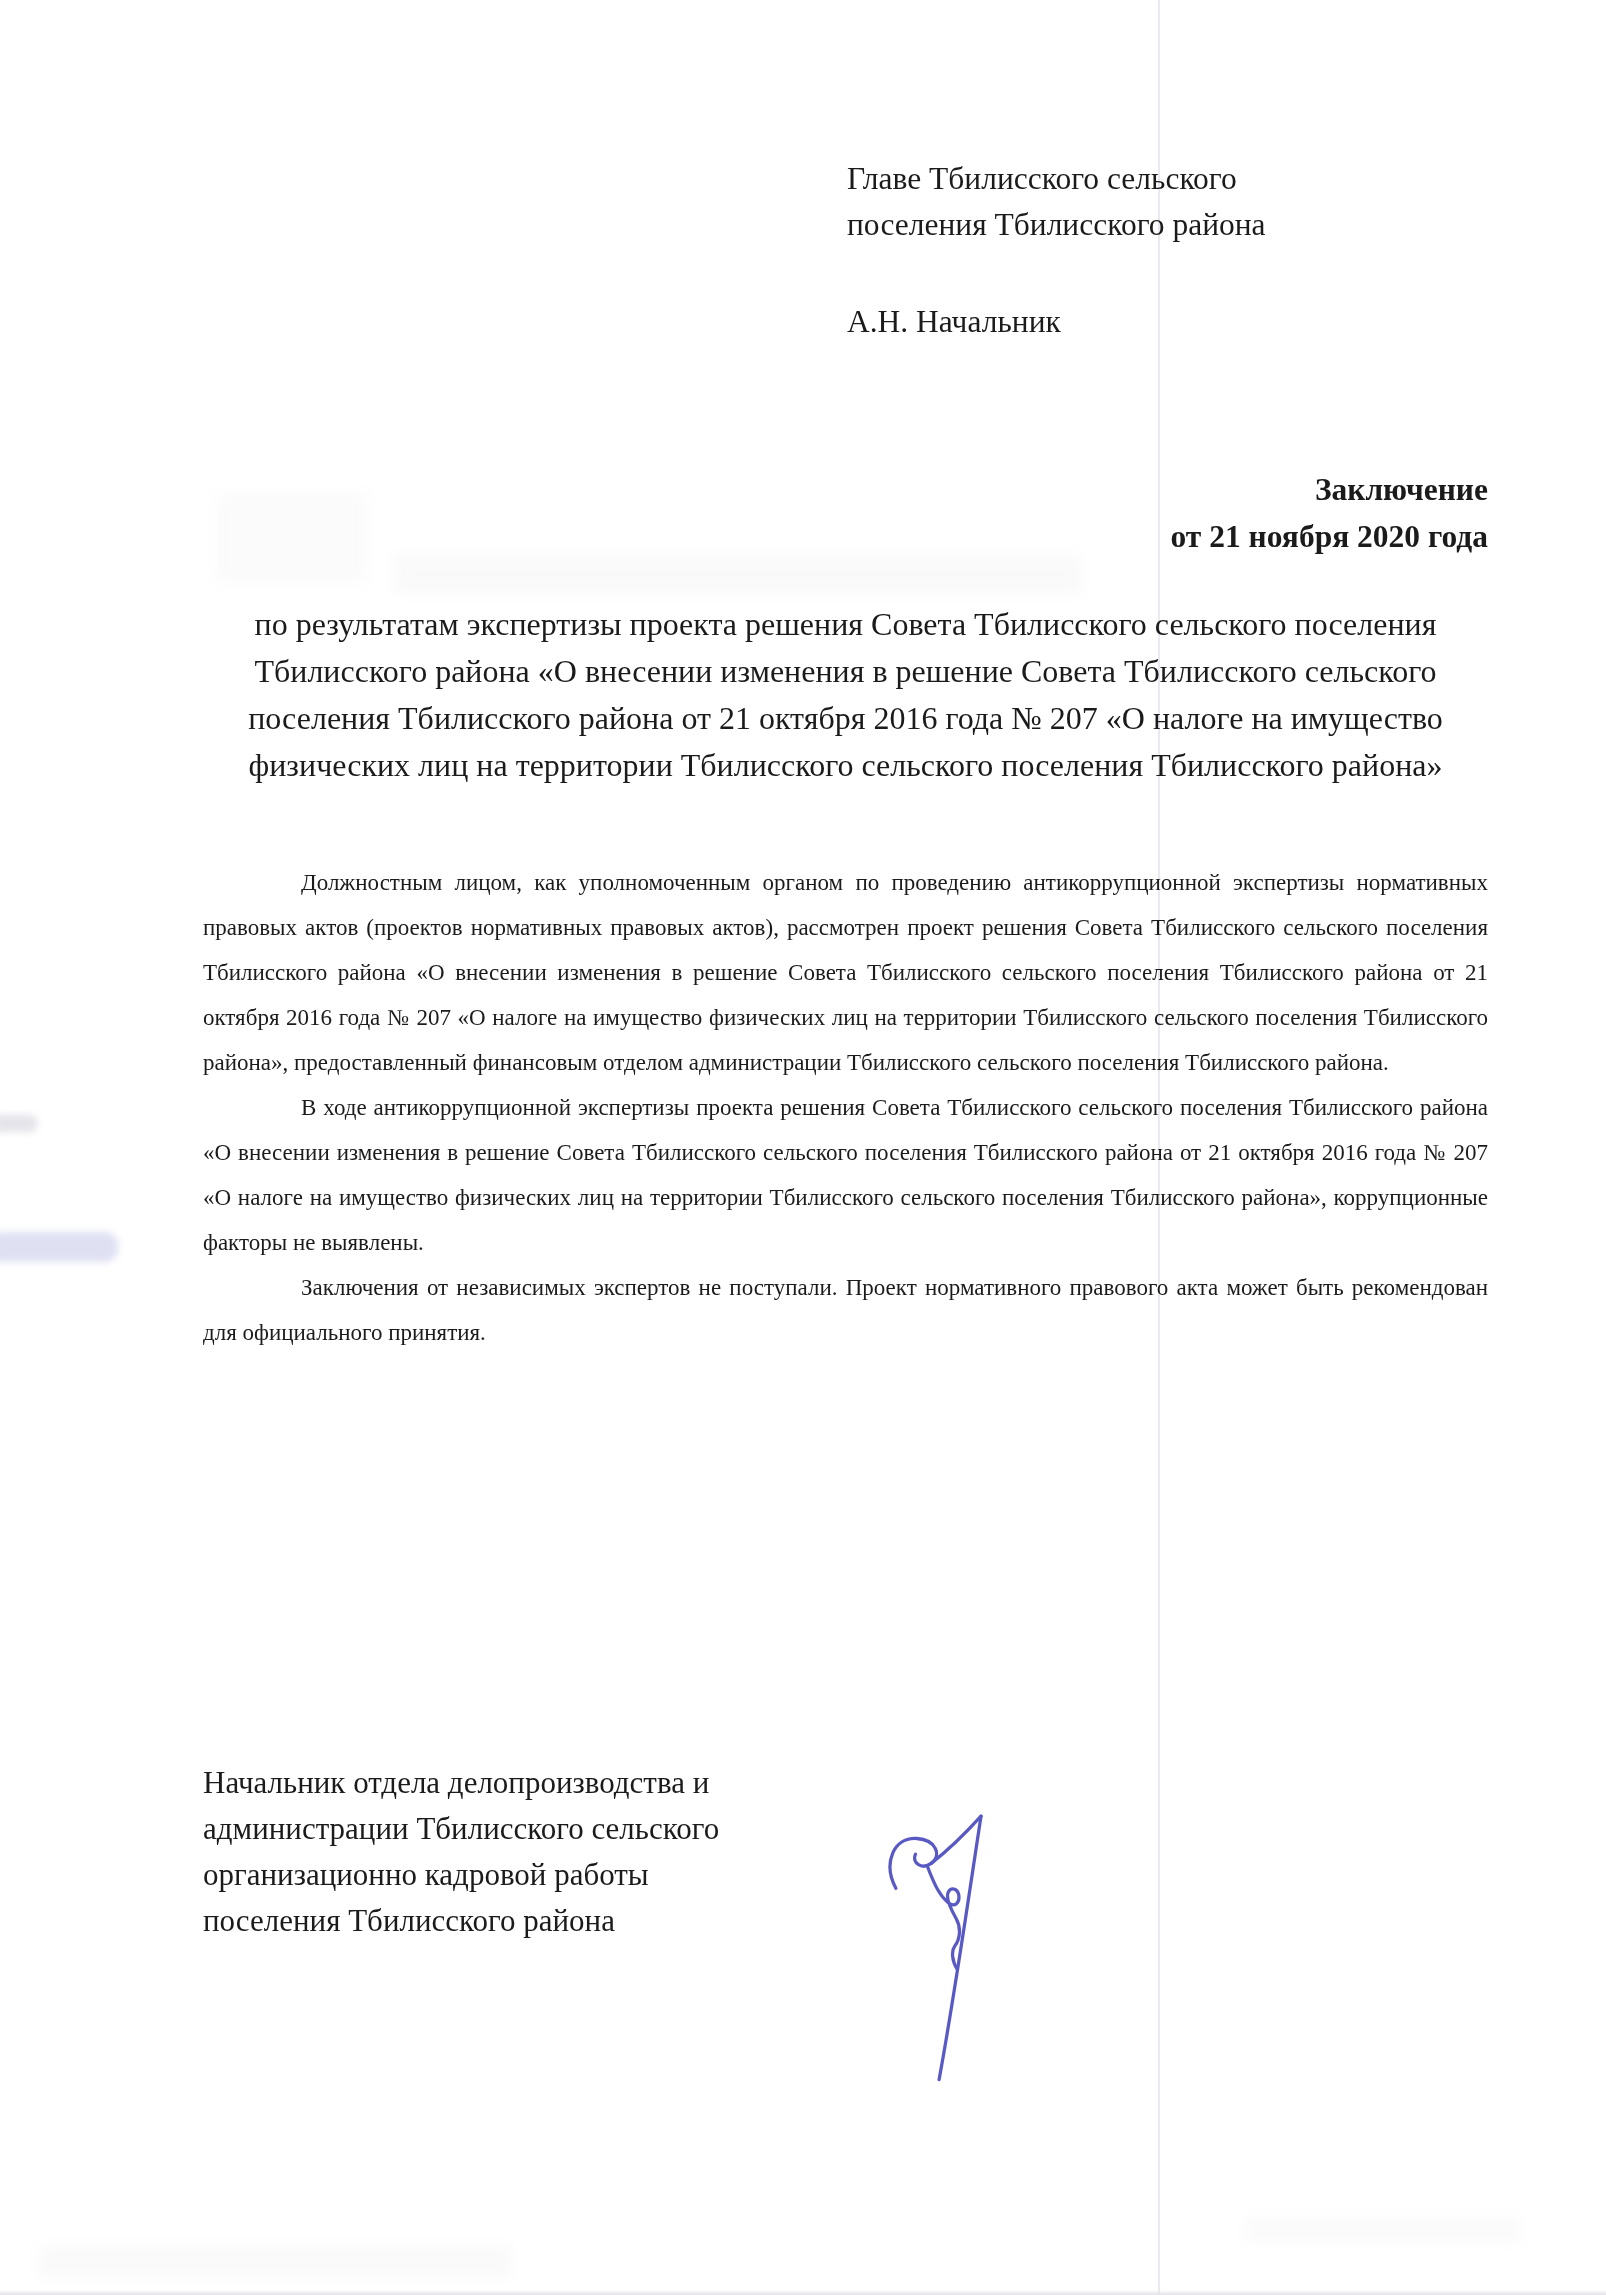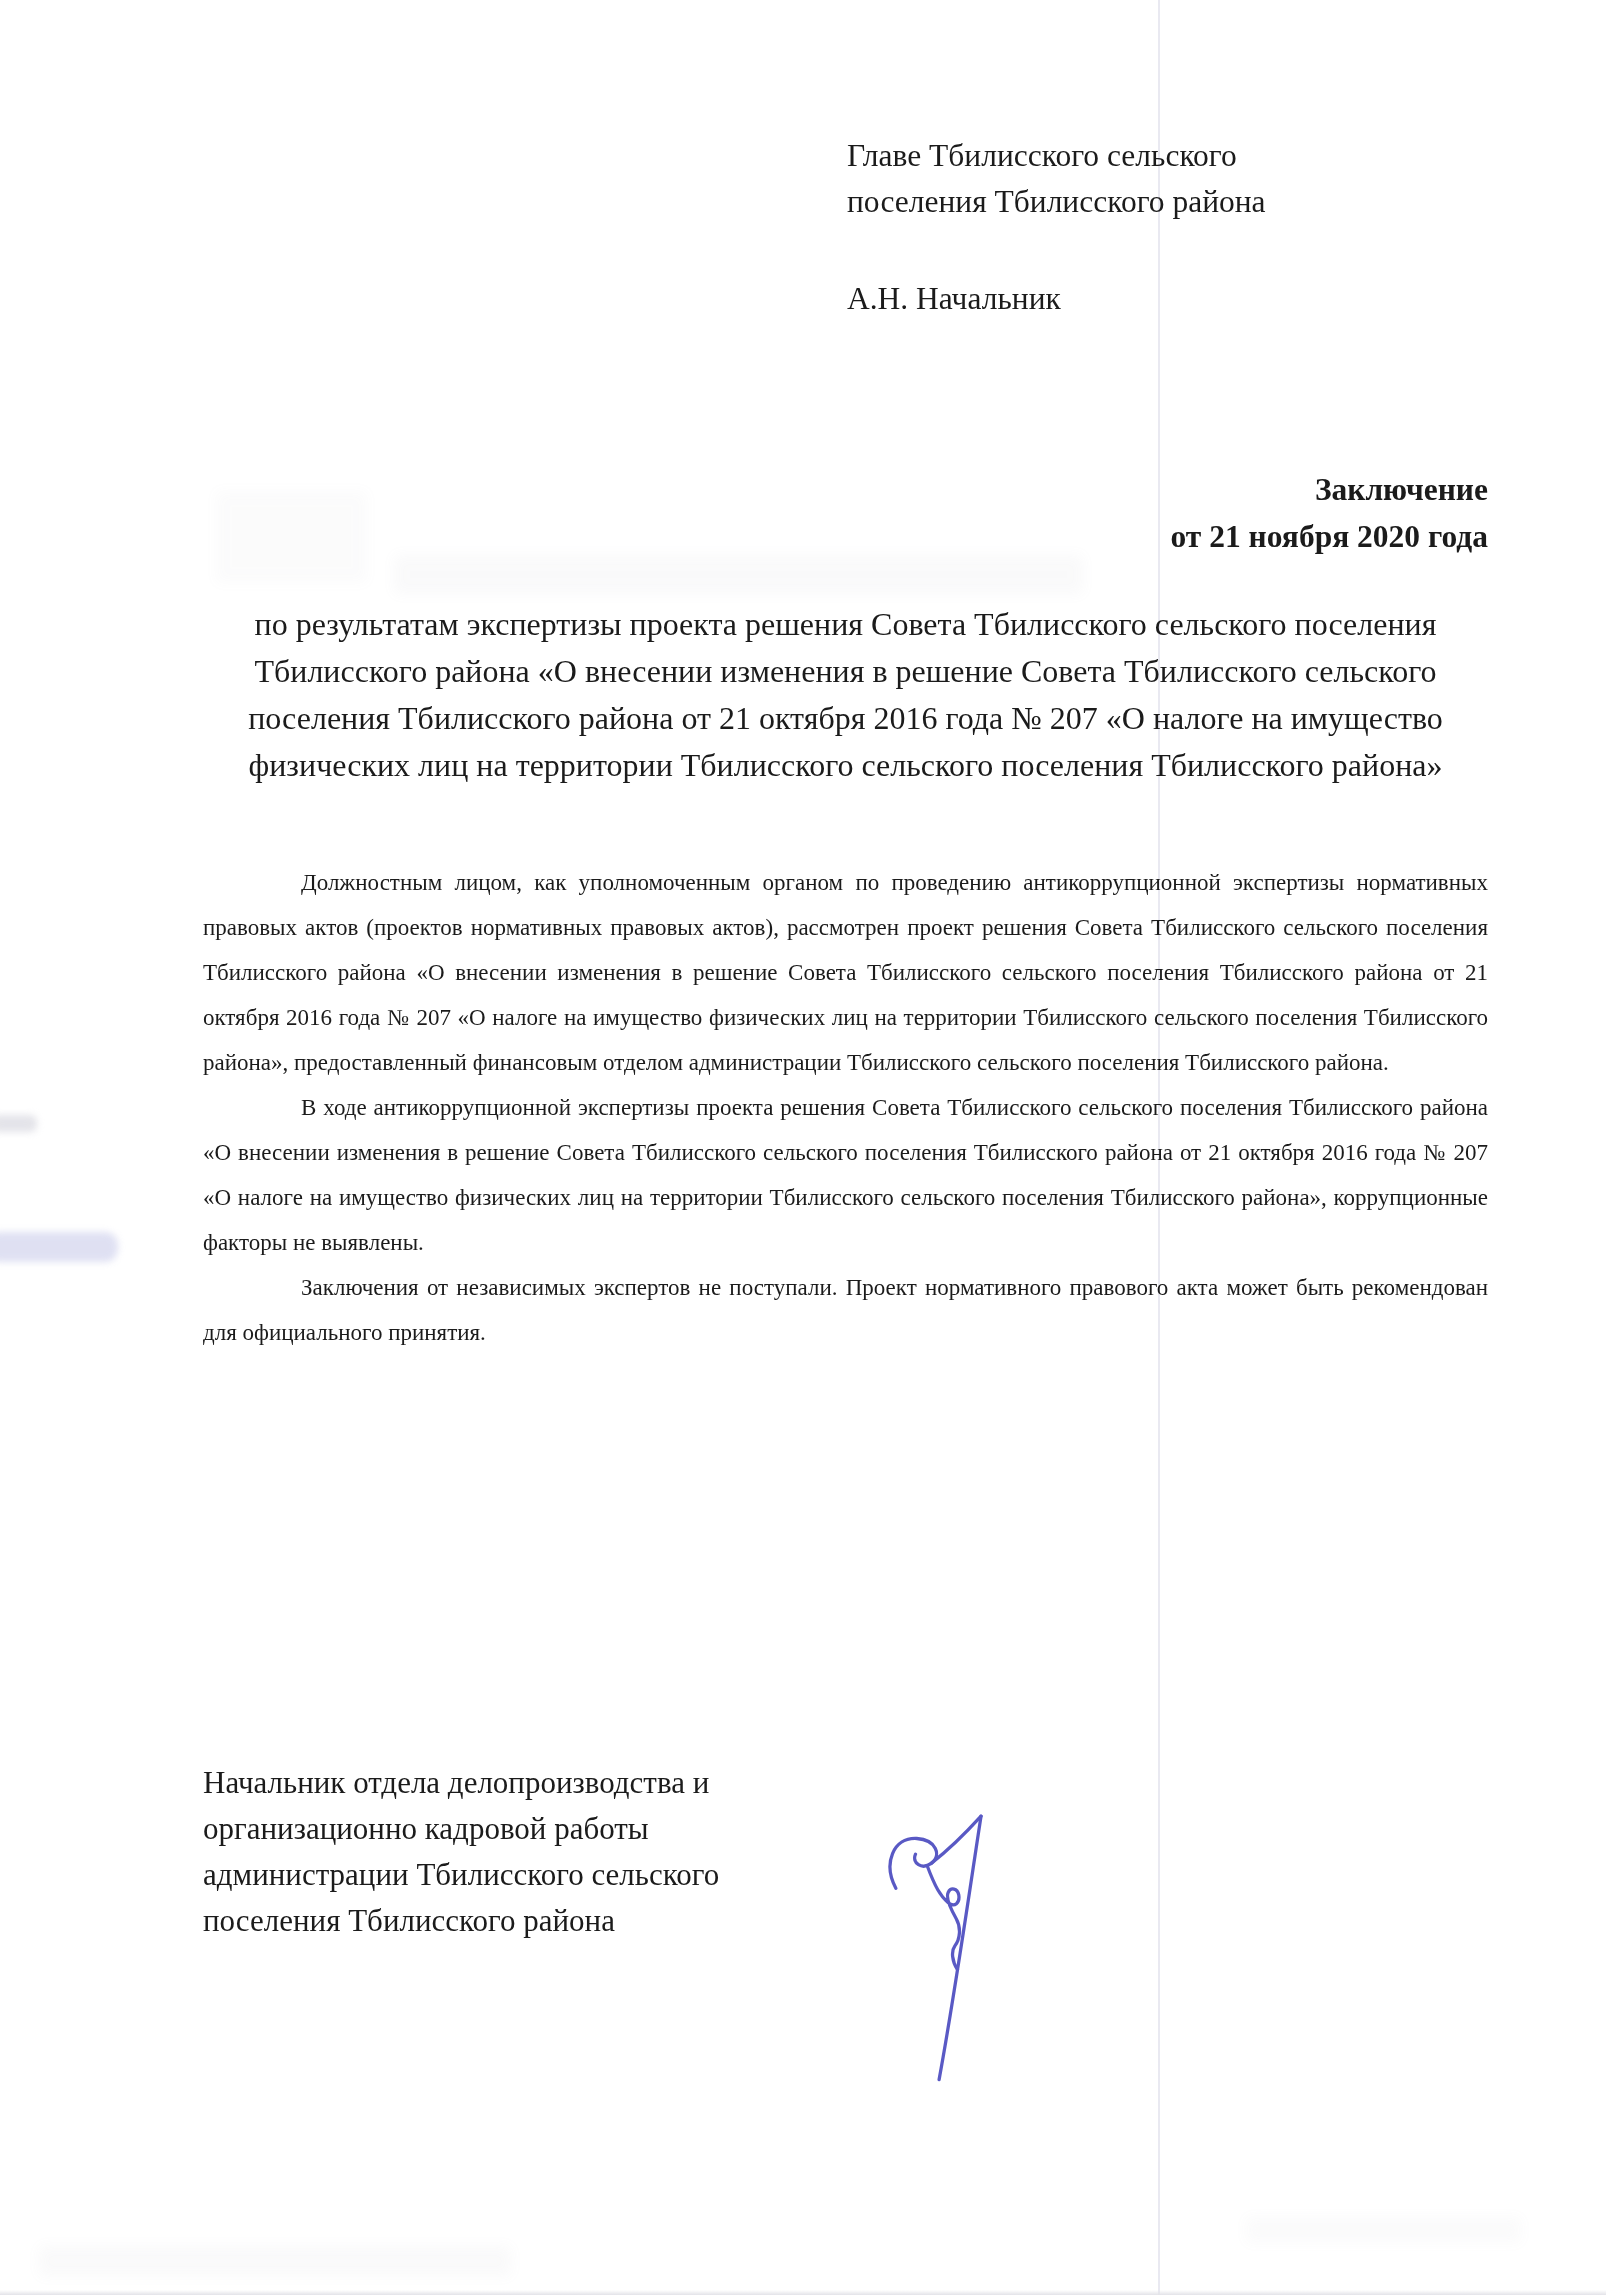--- a/index.html
+++ b/index.html
@@ -43,21 +43,21 @@
   .ghost.g3 { left: 39px;   top: 2246px; width: 472px;  height: 30px;  opacity: 0.05; }
   .ghost.g4 { left: 1246px; top: 2217px; width: 275px;  height: 26px;  opacity: 0.04; }
   .bottom-edge {
     position: absolute; left: 0; bottom: 0; width: 100%; height: 5.2px;
     background: linear-gradient(to bottom, rgba(255,255,255,0), #e3e3e8);
   }
 
   
   .addressee {
     position: absolute;
-    left: 847px; top: 133px; width: 538px;
+    left: 847px; top: 156px; width: 538px;
     font-size: 31.5px; line-height: 46px;
   }
   .addressee .recipient-name { margin-top: 51px; }
 
   .title-block {
     position: absolute;
     left: 203px; top: 466px; width: 1285px;
     text-align: right;
     font-weight: bold;
     font-size: 31.5px; line-height: 47px;
@@ -119,22 +119,22 @@
   <div class="subject">по результатам экспертизы проекта решения Совета Тбилисского сельского поселения Тбилисского района «О внесении изменения в решение Совета Тбилисского сельского поселения Тбилисского района от 21 октября 2016 года № 207 «О налоге на имущество физических лиц на территории Тбилисского сельского поселения Тбилисского района»</div>
 
   <div class="body-text">
     <p>Должностным лицом, как уполномоченным органом по проведению антикоррупционной экспертизы нормативных правовых актов (проектов нормативных правовых актов), рассмотрен проект решения Совета Тбилисского сельского поселения Тбилисского района «О внесении изменения в решение Совета Тбилисского сельского поселения Тбилисского района от 21 октября 2016 года № 207 «О налоге на имущество физических лиц на территории Тбилисского сельского поселения Тбилисского района», предоставленный финансовым отделом администрации Тбилисского сельского поселения Тбилисского района.</p>
     <p>В ходе антикоррупционной экспертизы проекта решения Совета Тбилисского сельского поселения Тбилисского района «О внесении изменения в решение Совета Тбилисского сельского поселения Тбилисского района от 21 октября 2016 года № 207 «О налоге на имущество физических лиц на территории Тбилисского сельского поселения Тбилисского района», коррупционные факторы не выявлены.</p>
     <p>Заключения от независимых экспертов не поступали. Проект нормативного правового акта может быть рекомендован для официального принятия.</p>
   </div>
 
   <div class="signoff">
     <div>Начальник отдела делопроизводства и</div>
+    <div>администрации Тбилисского сельского</div>
     <div>организационно кадровой работы</div>
-    <div>администрации Тбилисского сельского</div>
     <div>поселения Тбилисского района</div>
   </div>
 
   <div class="signature-ink">
     <svg viewBox="0 0 190 470">
       <g fill="none" stroke="#4c4cc0" stroke-width="5" stroke-linecap="round" stroke-linejoin="round" opacity="0.92">
         <path d="M 36 150
                  C 16 112, 32 72, 68 74
                  C 98 76, 106 100, 90 112
                  C 76 122, 60 112, 66 98

